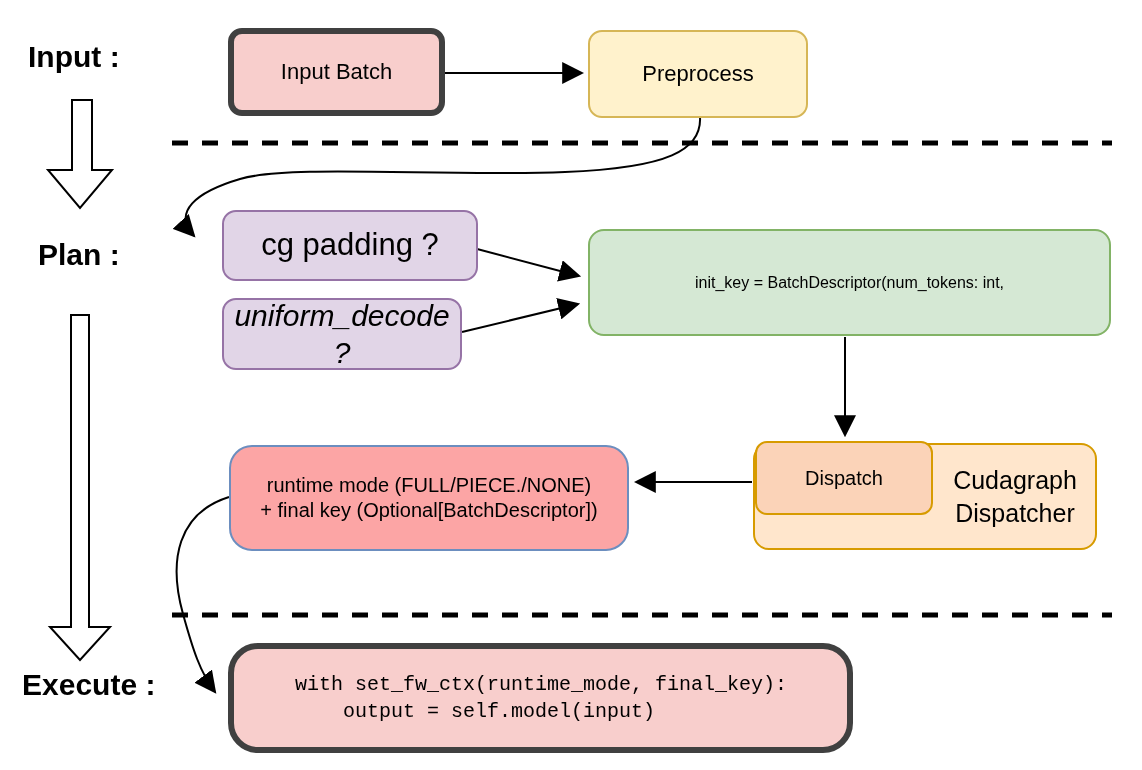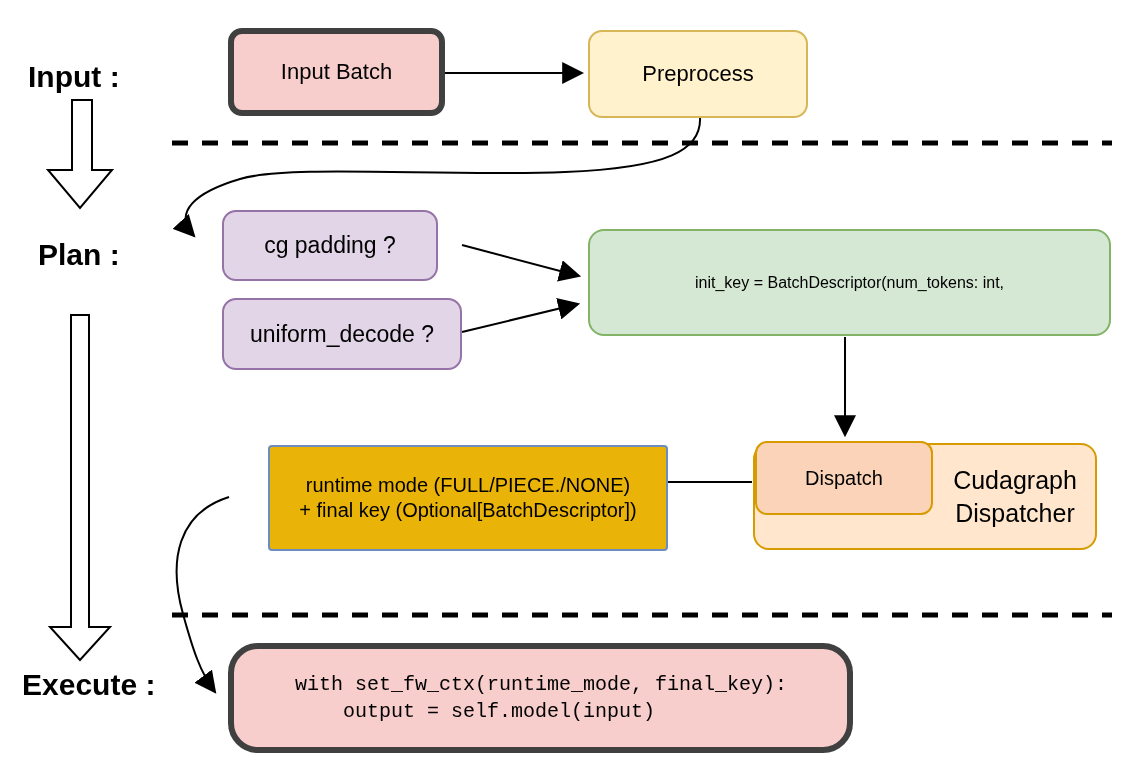--- a/index.html
+++ b/index.html
@@ -13,28 +13,28 @@
   }
   .node{
     position:absolute;z-index:1;display:flex;align-items:center;justify-content:center;
     text-align:center;box-sizing:border-box;line-height:1.25;
   }
   .node .lines{width:100%;}
   .red    {background:#f8cecc;border:6px solid #404040;border-radius:14px;}
   .yellow {background:#fff2cc;border:2px solid #d6b656;border-radius:14px;}
   .purple {background:#e1d5e7;border:2px solid #9673a6;border-radius:14px;}
   .green  {background:#d5e8d4;border:2px solid #82b366;border-radius:16px;}
-  .blue   {background:#eab308;border:2px solid #6c8ebf;border-radius:4px;margin-left:39px;}
+  .blue   {background:#fca5a5;border:2px solid #6c8ebf;border-radius:23px;}
   .orange {background:#ffe6cc;border:2px solid #d79b00;border-radius:16px;}
   .peach  {background:#fbd3b8;border:2px solid #d79b00;border-radius:12px;}
 
   #input-batch   {left:228px;top:28px; width:217px;height:88px; font-size:22px;}
   #preprocess    {left:588px;top:30px; width:220px;height:88px; font-size:22px;}
-  #cg-padding    {left:222px;top:210px;width:216px;height:71px; font-size:23px;}
-  #uniform-decode{left:222px;top:298px;width:240px;height:72px; font-size:23px;}
+  #cg-padding    {left:222px;top:210px;width:256px;height:71px; font-size:31px;}
+  #uniform-decode{left:222px;top:298px;width:240px;height:72px; font-size:30px;font-style:italic;}
   #init-key      {left:588px;top:229px;width:523px;height:107px;font-size:16px;}
   #cudagraph     {left:753px;top:443px;width:344px;height:107px;}
   #dispatch      {left:755px;top:441px;width:178px;height:74px; font-size:20px;z-index:2;}
   #cudagraph-text{left:935px;top:443px;width:160px;height:107px;font-size:25px;line-height:1.3;z-index:2;background:none;border:none;}
   #runtime-mode  {left:229px;top:445px;width:400px;height:106px;font-size:20px;}
   #execute-code  {left:228px;top:643px;width:625px;height:110px;border-radius:30px;
                   justify-content:center;padding-left:1px;
                   font-family:"Liberation Mono", monospace;font-size:20px;line-height:1.35;
                   text-align:left;}
   #execute-code .lines{width:auto;}
@@ -60,21 +60,21 @@
 
     <path d="M445 73 L582 73" fill="none" stroke="#000" stroke-width="2" marker-end="url(#ah)"></path>
     <path d="M700 117 C702 150 668 168 565 172 C445 177 290 164 240 179 C196 192 172 212 194 236" fill="none" stroke="#000" stroke-width="2" marker-end="url(#ah)"></path>
     <path d="M462 245 L579 276" fill="none" stroke="#000" stroke-width="2" marker-end="url(#ah)"></path>
     <path d="M462 332 L578 304" fill="none" stroke="#000" stroke-width="2" marker-end="url(#ah)"></path>
     <path d="M845 337 L845 435" fill="none" stroke="#000" stroke-width="2" marker-end="url(#ah)"></path>
     <path d="M752 482 L636 482" fill="none" stroke="#000" stroke-width="2" marker-end="url(#ah)"></path>
     <path d="M229 497 C178 513 168 560 183 614 C193 650 200 672 215 692" fill="none" stroke="#000" stroke-width="2" marker-end="url(#ah)"></path>
   </svg>
 
-  <div class="stage-label" style="left:28px;top:40px;margin-top:20px;">Input :</div>
+  <div class="stage-label" style="left:28px;top:40px;">Input :</div>
   <div class="stage-label" style="left:38px;top:238px;">Plan :</div>
   <div class="stage-label" style="left:22px;top:668px;">Execute :</div>
 
   <div class="node red" id="input-batch">
     <span>Input Batch</span>
   </div>
 
   <div class="node yellow" id="preprocess">
     <span>Preprocess</span>
   </div>

